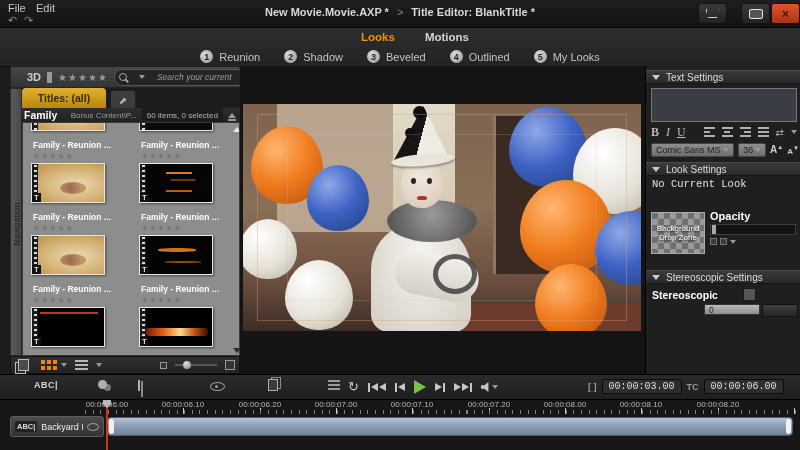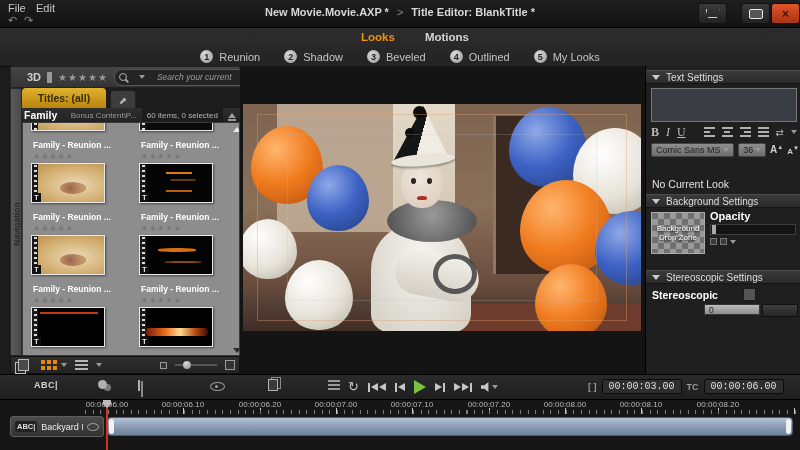--- a/index.html
+++ b/index.html
@@ -130,21 +130,21 @@
   .ic-al i:nth-child(3){top:8px;width:100%;}
   .ic-al i:nth-child(2){top:4px;width:60%;}
   .al-c i:nth-child(2){left:20%;}
   .al-r i:nth-child(2){left:40%;}
   .al-j i:nth-child(2){width:100%;}
   #fontrow{left:5px;top:76px;width:148px;height:16px;display:flex;align-items:center;gap:4px;}
   .dropb{height:14px;background:linear-gradient(#8e8e8e,#6d6d6d);border:1px solid #444;border-radius:2px;color:#1e1e1e;
          font-size:9px;display:flex;align-items:center;justify-content:space-between;padding:0 4px;box-sizing:border-box;}
   .fontAZ{font-size:10px;color:#cfcfcf;font-weight:bold;position:relative;}
   .fontAZ sup{font-size:6px;}
-  #lookstatus{left:6px;top:112px;font-size:10.5px;color:#e2e2e2;}
+  #lookstatus{left:6px;top:112px;font-size:10.5px;color:#e2e2e2;font-family:Liberation Mono, monospace;}
   #dropzone{left:5px;top:146px;width:52px;height:40px;border:1px solid #aaa;background-color:#707070;
      background-image:linear-gradient(45deg,#9a9a9a 25%,transparent 25%,transparent 75%,#9a9a9a 75%),
                       linear-gradient(45deg,#9a9a9a 25%,transparent 25%,transparent 75%,#9a9a9a 75%);
      background-size:12px 12px;background-position:0 0,6px 6px;
      display:flex;flex-direction:column;align-items:center;justify-content:center;}
   #dropzone span{font-size:8px;font-weight:normal;color:#fff;text-shadow:0 1px 2px #000;line-height:9px;}
   #opacitylbl{left:64px;top:144px;font-size:11px;font-weight:bold;color:#fff;}
   #opacityslider{left:64px;top:158px;width:84px;height:9px;background:#141414;border:1px solid #3e3e3e;position:absolute;}
   #opacitythumb{position:absolute;left:1px;top:0;width:4px;height:9px;background:#a9a9a9;}
   #bgmode{left:64px;top:172px;display:flex;align-items:center;gap:3px;}
@@ -426,25 +426,25 @@
           <span>Comic Sans MS</span>
           <span class="tinyarrow"></span>
         </span>
       <span class="dropb" style="width:30px;">
           <span>36</span>
           <span class="tinyarrow"></span>
         </span>
       <span class="fontAZ"><span>A</span><sup>▲</sup></span>
       <span class="fontAZ" style="font-size:8px;"><span>A</span><sup>▼</sup></span>
     </div>
+    <div class="abs sechdr" style="top:96px;">
+      <span class="sectri"></span>
+      <span>Look Settings</span>
+    </div>
     <div class="abs" id="lookstatus">No Current Look</div>
-    <div class="abs sechdr" style="top:128px;">
-      <span class="sectri"></span>
-      <span>Background Settings</span>
-    </div>
     <div class="abs" id="dropzone">
       <span>Background</span>
       <span>Drop Zone</span>
     </div>
     <div class="abs" id="opacitylbl">Opacity</div>
     <div class="abs" id="opacityslider">
       <span id="opacitythumb"></span>
     </div>
     <div class="abs" id="bgmode">
       <span class="minisq"></span>

